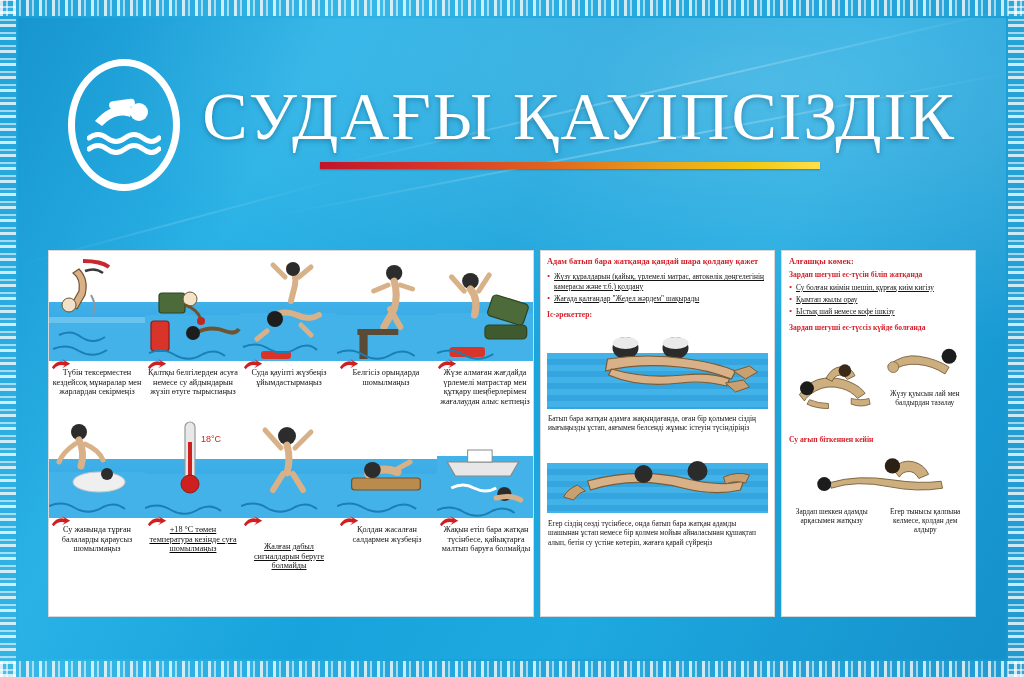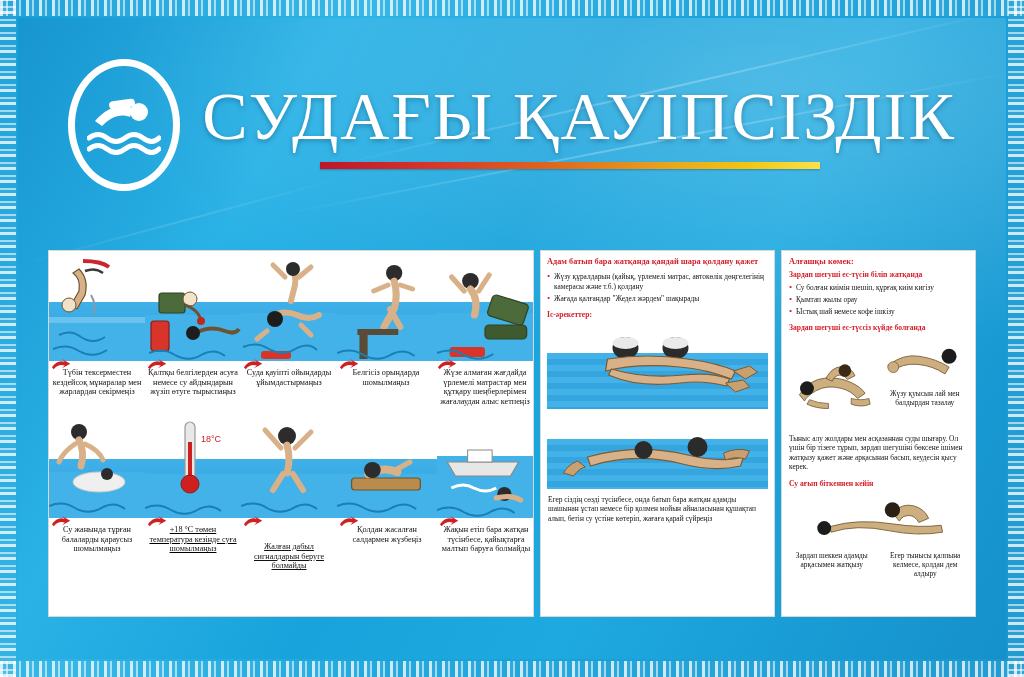--- a/index.html
+++ b/index.html
@@ -128,21 +128,21 @@
   .hdr-red {
     color:#d5202a; font-weight:bold;
     font-family:"Liberation Serif", serif;
     font-size:7.6px; line-height:1.25;
   }
   .hdr-red-lg { font-size:8.3px; }
   .txt {
     font-family:"Liberation Serif", serif;
     font-size:7.4px; line-height:1.28; color:#141414;
   }
-  .bullets { list-style:none; }
+  .bullets { list-style:none;text-decoration:underline; }
   .bullets li { position:relative; padding-left:7px; margin-bottom:2.5px; }
   .bullets li:before {
     content:"•"; position:absolute; left:0; top:-1px; color:#d5202a; font-size:9px;
   }
   .pic {
     background: linear-gradient(180deg,#ffffff 0 38%, #45b3ea 38%, #2f9fdd 100%);
     position:relative; overflow:hidden;
   }
   .pic.flat { background:#ffffff; }
   .capc {
@@ -242,21 +242,21 @@
     <path d="M26 72 l-10 8 M60 66 l10 10" stroke="#d9b188" stroke-width="5" stroke-linecap="round"></path>
     <rect x="20" y="92" width="30" height="8" rx="3" fill="#d8342a"></rect>
     <path d="M2 88 q14 -6 26 2 q14 8 28 -1 q12 -6 20 2" stroke="#1a7fb5" stroke-width="2" fill="none"></path>
                 </svg>
               </div>
               <div class="arrow-red" style="left: 2px; top: 100px;">
                 <svg viewBox="0 0 24 14">
                   <path d="M1 9 q6 -9 14 -6 l-3 -3 9 5 -9 5 3 -3 q-7 -2 -12 4z" fill="#cf1f20"></path>
                 </svg>
               </div>
-              <div class="caption" style="margin-top: 7px;">Суда қауіпті ойындарды ұйымдастырмаңыз</div>
+              <div class="caption" style="margin-top: 7px;">Суда қауіпті жүзбеңіз ұйымдастырмаңыз</div>
             </div>
             <div class="cell" style="flex: 0 0 98px;">
               <div class="scene" style="height: 102px;">
                 <svg viewBox="0 0 96 102" preserveAspectRatio="none" style="width:100%;height:100%;display:block">
     <rect x="0" y="56" width="96" height="46" fill="#43b2e9"></rect>
     <circle cx="56" cy="14" r="8" fill="#2c2c2c"></circle>
     <path d="M56 22 q4 14 0 28 l-10 18" stroke="#d9b188" stroke-width="7" fill="none" stroke-linecap="round"></path>
     <path d="M50 26 l-14 6 M62 26 l12 4" stroke="#d9b188" stroke-width="5" stroke-linecap="round"></path>
     <path d="M52 50 l10 18" stroke="#d9b188" stroke-width="6" stroke-linecap="round"></path>
     <rect x="20" y="70" width="40" height="6" fill="#5b4a35"></rect>
@@ -406,20 +406,21 @@
             <ellipse cx="78" cy="25" rx="13" ry="11" fill="#2b2b2b"></ellipse>
             <ellipse cx="78" cy="20" rx="13" ry="6" fill="#eaeaea"></ellipse>
             <ellipse cx="128" cy="25" rx="13" ry="11" fill="#2b2b2b"></ellipse>
             <ellipse cx="128" cy="20" rx="13" ry="6" fill="#eaeaea"></ellipse>
             <path d="M60 36 q40 -6 80 0 q30 4 48 12 l-4 8 q-26 -10 -52 -12 q-42 -4 -74 4 Z" fill="#d9b188" stroke="#7a5b34" stroke-width="1.2"></path>
             <path d="M64 46 q34 10 72 6 q28 -3 46 4 l-3 7 q-24 -6 -46 -3 q-42 5 -72 -8 Z" fill="#d9b188" stroke="#7a5b34" stroke-width="1.2"></path>
             <path d="M186 48 l16 -5 8 6 -12 7 Z" fill="#c9a070" stroke="#7a5b34" stroke-width="1"></path>
             <path d="M178 60 l18 -3 6 7 -14 5 Z" fill="#c9a070" stroke="#7a5b34" stroke-width="1"></path>
           </svg>
         </div>
+        <div class="txt" style="padding:5px 7px 0 7px;">Батып бара жатқан адамға жақындағанда, оған бір қолымен сіздің иығыңызды ұстап, аяғымен белсенді жұмыс істеуін түсіндіріңіз</div>
 
         <div class="pic" style="height:72px;margin:8px 6px 0 6px;">
           <div class="water" style="height:50px;"></div>
           <svg viewBox="0 0 220 72" style="position:absolute;inset:0;width:100%;height:100%">
             <path d="M40 40 q50 -14 100 -2 q34 8 56 2 l-3 9 q-26 6 -58 -2 q-48 -12 -92 2 Z" fill="#d9b188" stroke="#7a5b34" stroke-width="1.2"></path>
             <circle cx="150" cy="30" r="10" fill="#2b2b2b"></circle>
             <circle cx="96" cy="33" r="9" fill="#2b2b2b"></circle>
             <path d="M30 44 q-10 4 -14 12 l10 3 q6 -8 12 -9 Z" fill="#c9a070" stroke="#7a5b34" stroke-width="1"></path>
             <path d="M176 36 q14 -6 26 -2 l-4 8 q-10 -3 -20 1 Z" fill="#c9a070" stroke="#7a5b34" stroke-width="1"></path>
           </svg>
@@ -455,21 +456,20 @@
               <svg viewBox="0 0 130 50" style="position:absolute;inset:0;width:100%;height:100%">
                 <path d="M10 32 q22 -18 46 -14 q26 4 44 16 l-6 10 q-18 -12 -40 -14 q-22 -2 -38 10 Z" fill="#cdae7e" stroke="#6e5330" stroke-width="1.2"></path>
                 <circle cx="100" cy="18" r="11" fill="#1c1c1c"></circle>
                 <circle cx="18" cy="34" r="8" fill="#cdae7e" stroke="#6e5330" stroke-width="1"></circle>
               </svg>
             </div>
             <div class="capc" style="margin-top:4px;">Жүзу қуысын лай мен балдырдан тазалау</div>
           </div>
         </div>
 
-        <div class="txt" style="padding:6px 7px 0 7px;">Тыныс алу жолдары мен асқазаннан суды шығару. Ол үшін бір тізеге тұрып, зардап шегушіні бөксене ішімен жатқызу қажет және арқасынан басып, кеудесін қысу керек.</div>
 
         <div class="hdr-red" style="padding:7px 7px 0 7px;">Су ағып біткеннен кейін</div>
 
         <div class="pic flat" style="height:58px;margin:2px 6px 0 6px;">
           <svg viewBox="0 0 260 58" style="position:absolute;inset:0;width:100%;height:100%">
             <path d="M150 20 q14 -14 30 -10 q16 4 22 18 l-14 6 q-6 -10 -14 -10 q-10 0 -14 8 Z" fill="#cdae7e" stroke="#6e5330" stroke-width="1.2"></path>
             <circle cx="150" cy="16" r="11" fill="#2a2015"></circle>
             <path d="M60 40 q40 -12 90 -4 q40 6 70 2 l2 10 q-36 6 -76 -2 q-48 -10 -84 2 Z" fill="#cdae7e" stroke="#6e5330" stroke-width="1.2"></path>
             <circle cx="52" cy="42" r="10" fill="#1c1c1c"></circle>
           </svg>

